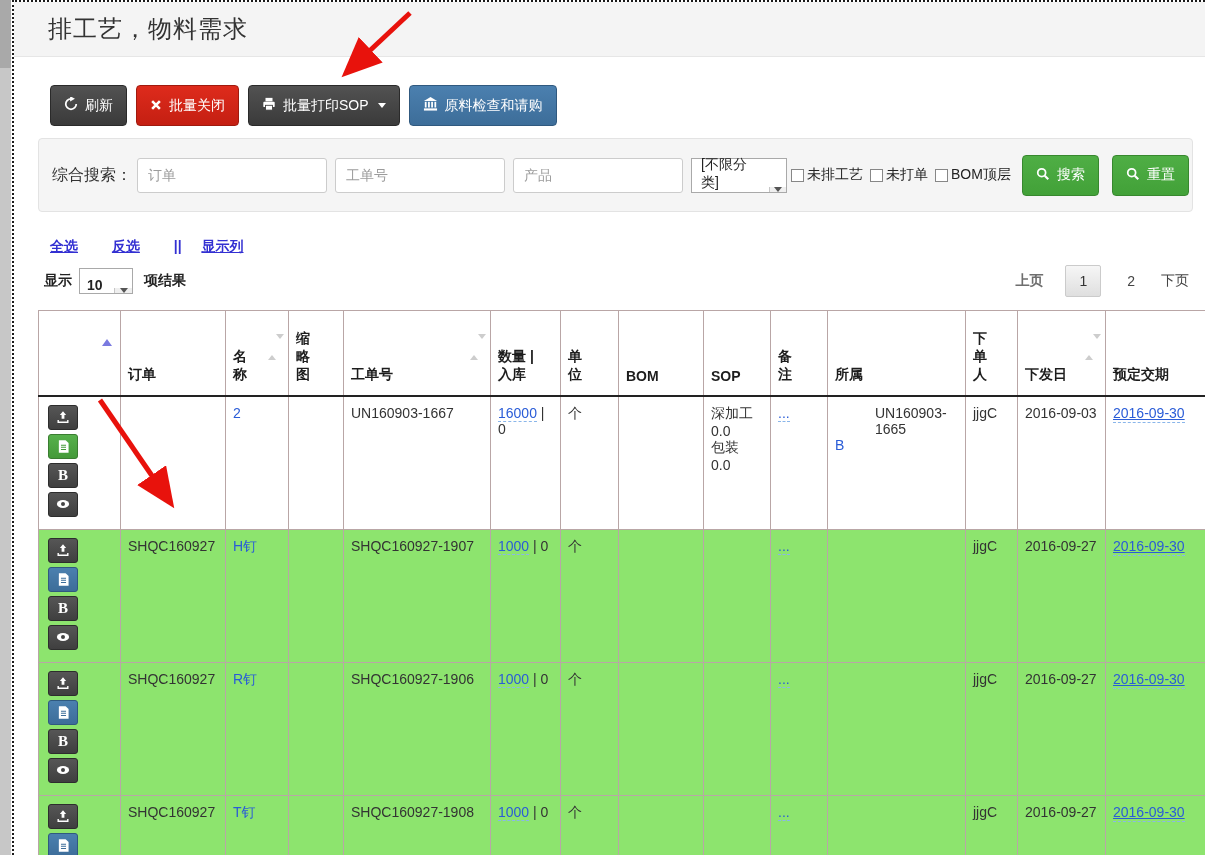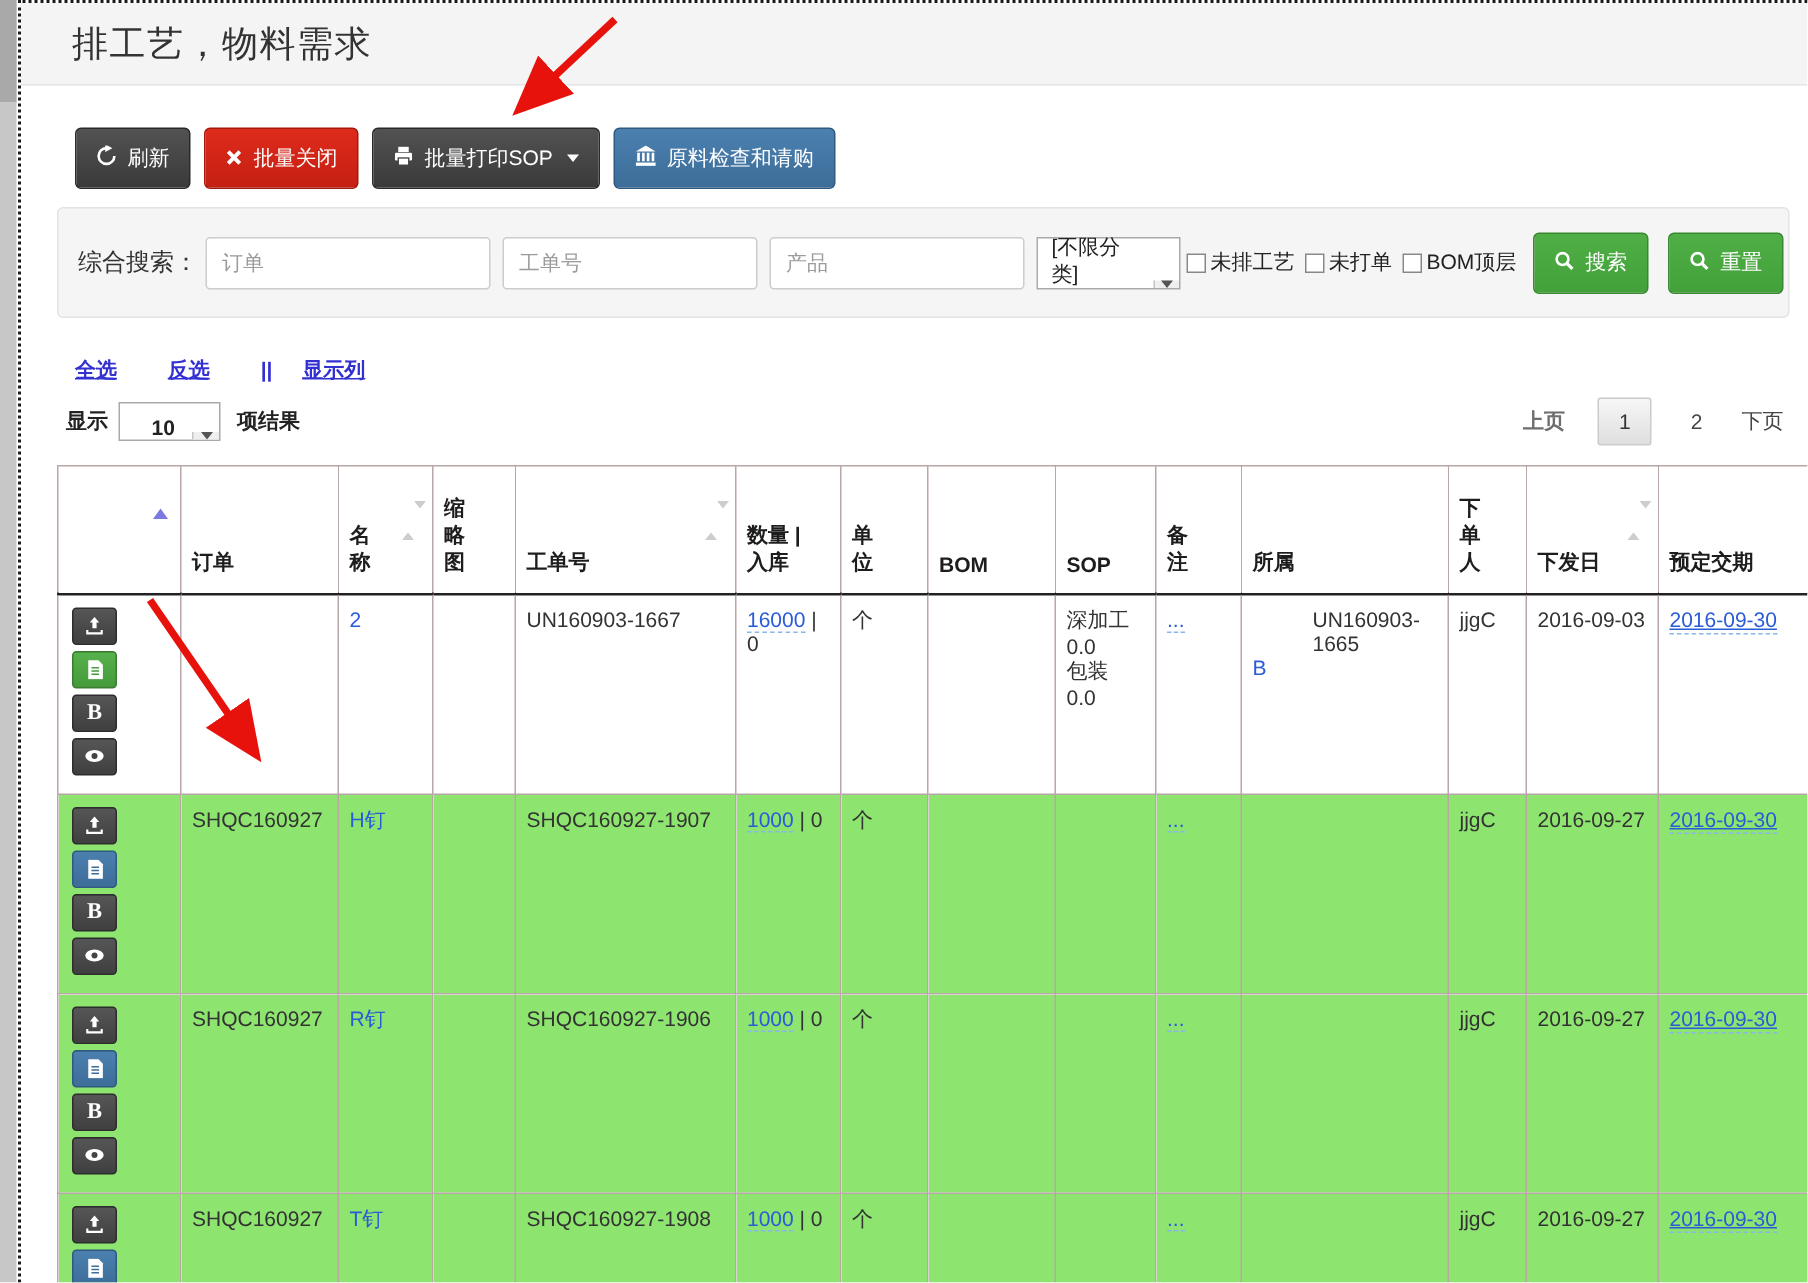--- a/index.html
+++ b/index.html
@@ -59,21 +59,21 @@
 
   
   .sel-links { margin:26px 0 0 36px; font-size:14px; font-weight:700; }
   .sel-links a { color:var(--top-link); text-decoration:underline; cursor:pointer; }
   .sel-links .lk { margin-right:30px; }
   .sel-links .sep { color:var(--top-link); margin-right:16px; text-decoration:none; }
 
   
   .size-row { display:flex; justify-content:space-between; align-items:center; margin:9px 16px 0 30px; }
   .size-left { display:flex; align-items:center; gap:7px; font-size:14px; font-weight:700; color:#222; }
-  .fake-select.small { height:26px;padding-left:14px; }
+  .fake-select.small { height:26px; }
   .fake-select.small .val { min-width:34px; padding:0 7px; font-weight:700; }
   .pagination { display:flex; align-items:center; font-size:14px; }
   .pg { margin-left:26px; color:#444; text-decoration:none; cursor:pointer; }
   .pg.muted { color:#6e6e6e;font-weight:bold; }
   .pg.active { background:linear-gradient(#f6f6f6,#dfdfdf); border:1px solid #cbcbcb;
     padding:7px 13px; border-radius:2px; color:#333; margin-left:22px; }
 
   
   table.grid { border-collapse:collapse; table-layout:fixed; width:1232px;
     margin:13px 0 0 24px; font-size:14px; }

